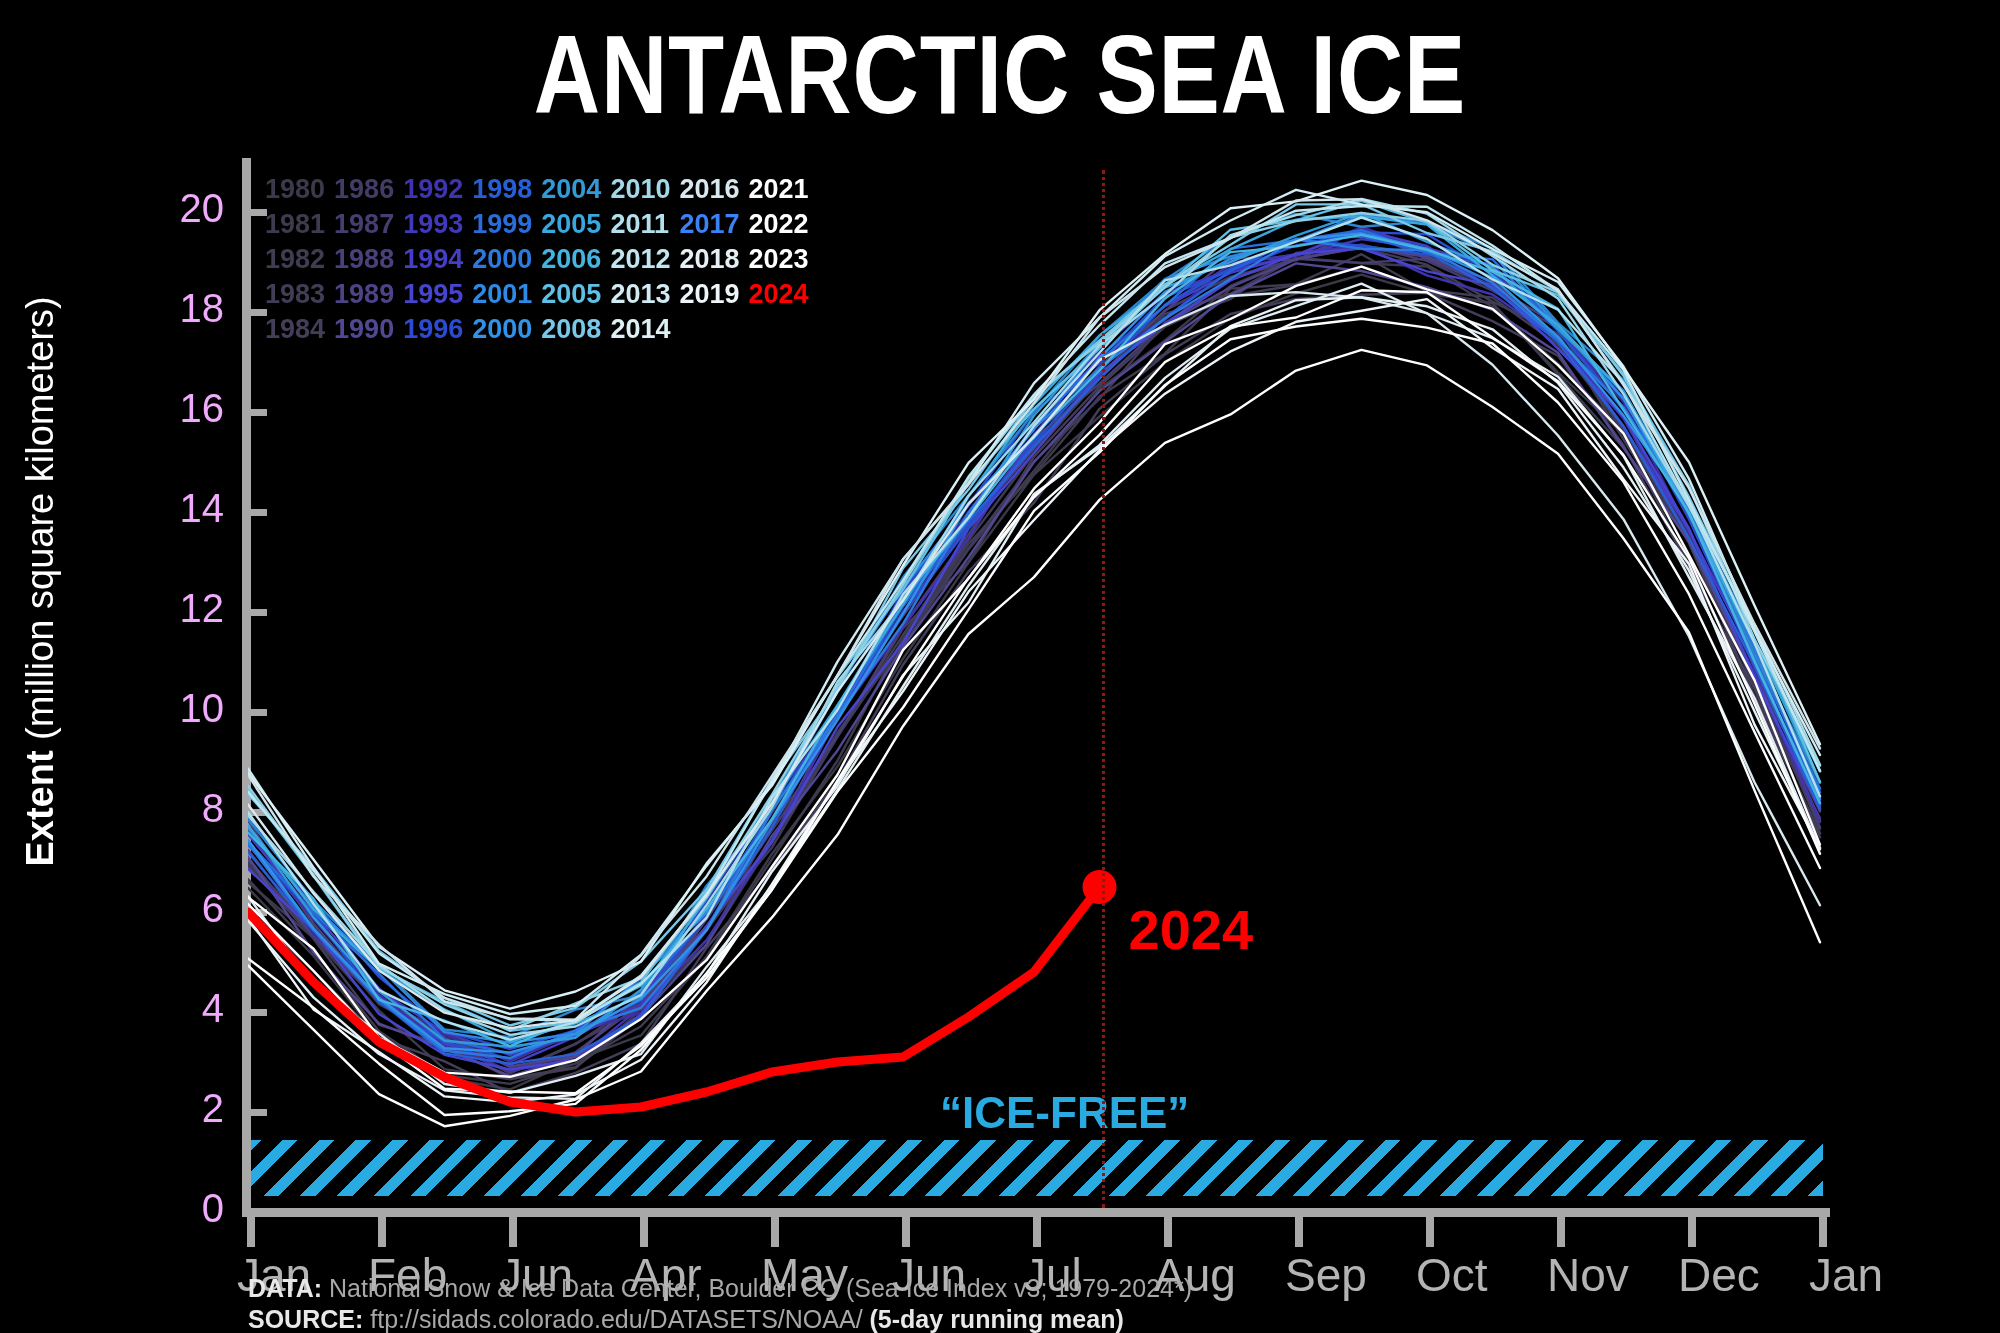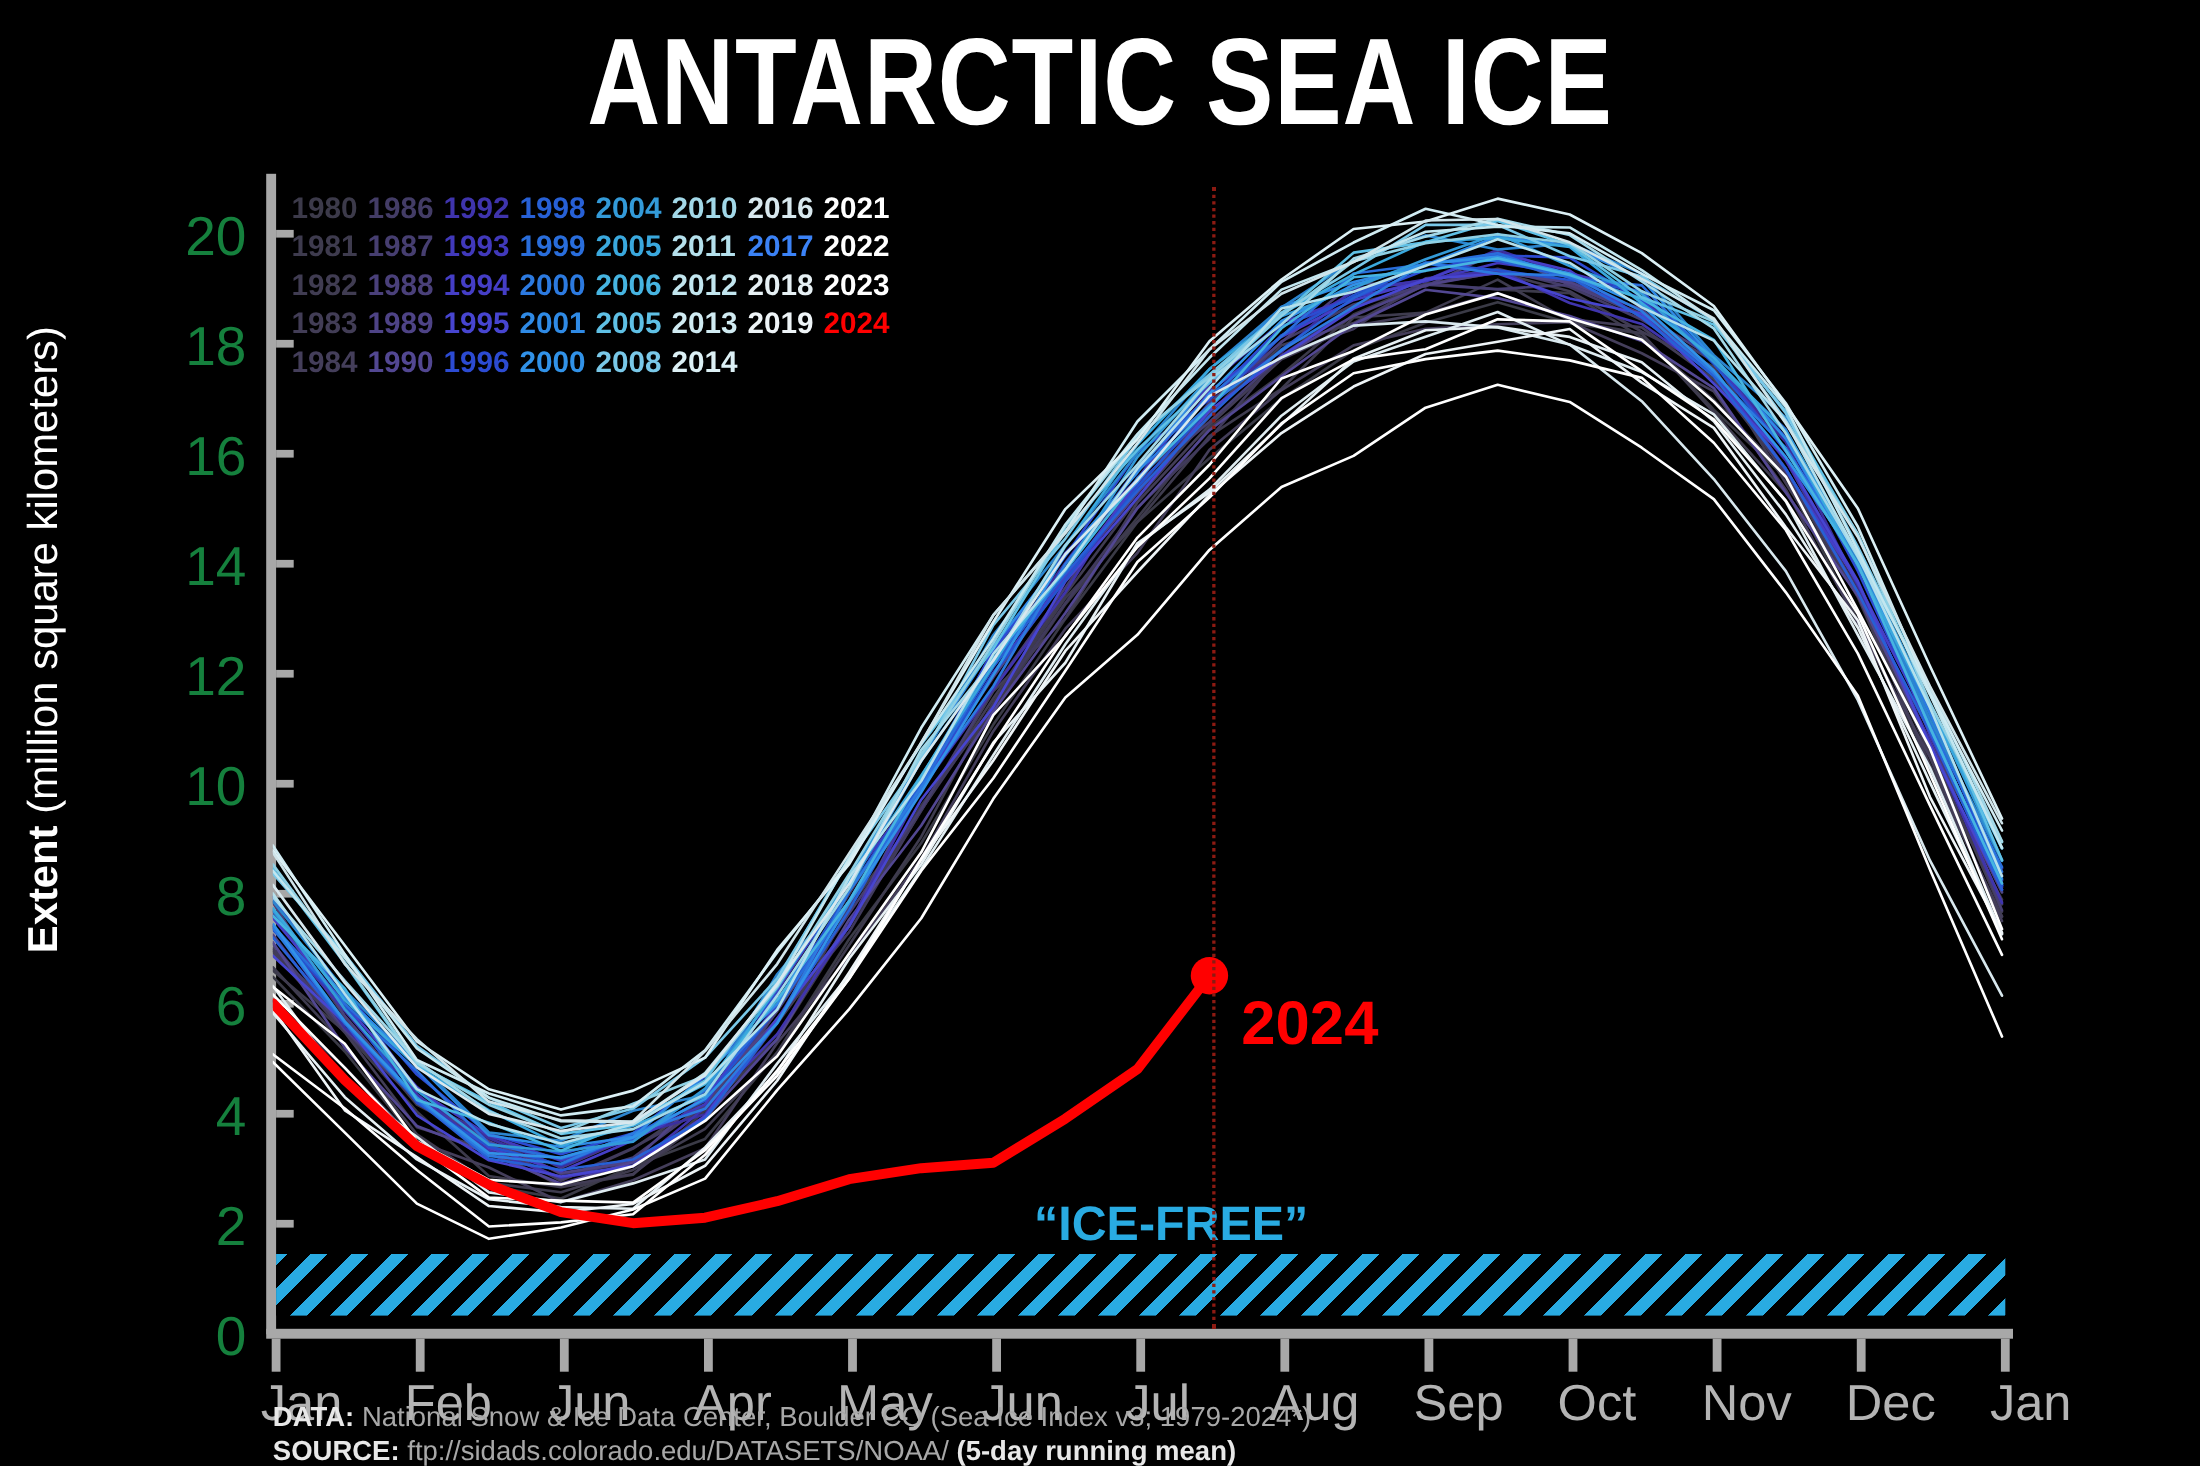--- a/index.html
+++ b/index.html
@@ -12,21 +12,21 @@
     transform:scaleX(.82);transform-origin:50% 50%;line-height:1.05;}
 
   #plot{position:absolute;left:248px;top:162px;width:1582px;height:1047px;}
   #lines{position:absolute;left:0;top:0;width:1582px;height:1047px;}
 
   .axisline{position:absolute;background:#a8a8a8;}
   #yaxis{left:242px;top:158px;width:9px;height:1055px;}
   #xaxis{left:242px;top:1208px;width:1588px;height:9px;}
 
   .ytick{position:absolute;width:16px;height:7px;background:#a8a8a8;left:251px;}
-  .ylab{position:absolute;right:0;color:#15803d;font-size:50px;
+  .ylab{position:absolute;right:0;color:#f0abfc;font-size:40px;
      text-align:right;width:120px;}
   .ylabwrap{position:absolute;left:104px;width:120px;height:40px;}
 
   .xtick{position:absolute;width:8px;height:30px;background:#a8a8a8;top:1217px;}
   .xlab{position:absolute;top:1248px;color:#b4b4b4;font-size:46px;white-space:nowrap;}
 
   #ylabel{position:absolute;left:-310px;top:560px;width:700px;
     transform:rotate(-90deg);transform-origin:50% 50%;
     text-align:center;color:#fff;font-size:38px;white-space:nowrap;}
   #ylabel b{font-weight:bold;}

